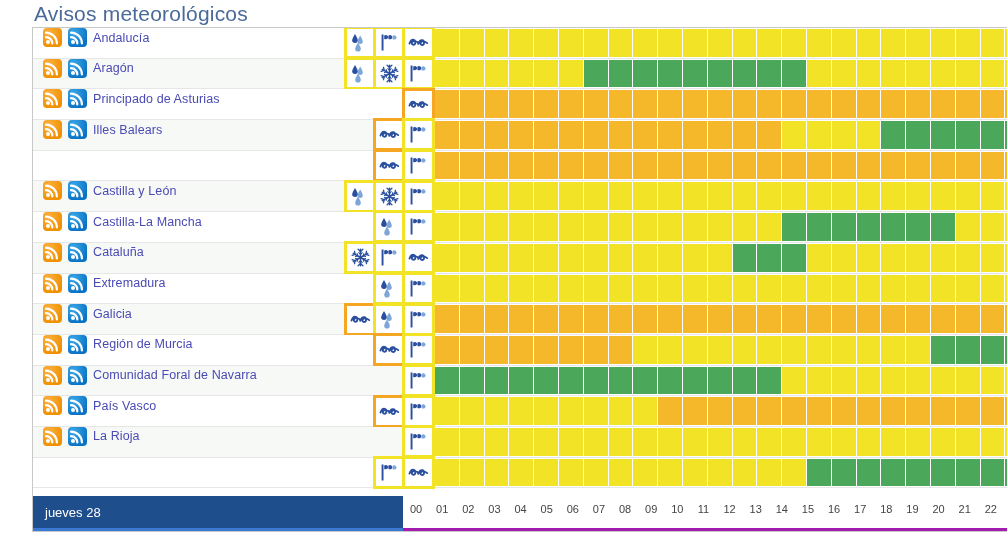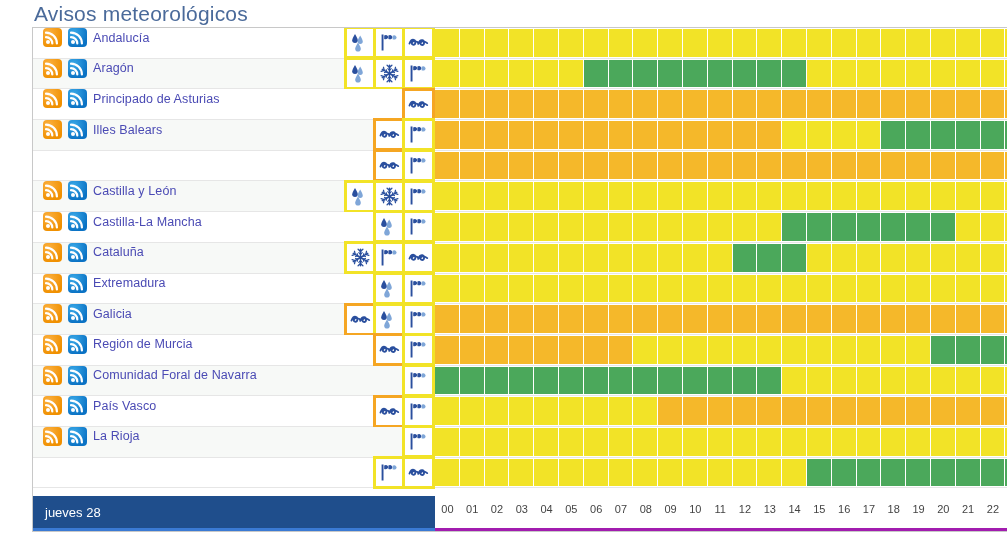--- a/index.html
+++ b/index.html
@@ -122,21 +122,21 @@
   
   .footer {
     position: absolute;
     left: 0; bottom: 0;
     width: 997px; height: 35px;
     display: flex;
     align-items: stretch;
     background: #ffffff;
   }
   .date-bar {
-    width: 402px;
+    width: 370px;
     background: #1f4e8c;
     color: #ffffff;
     font-size: 13px;
     display: flex;
     align-items: center;
     padding-left: 12px;
     border-bottom: 3px solid #3a7ad4;
   }
   .hours {
     flex: 1 1 auto;

